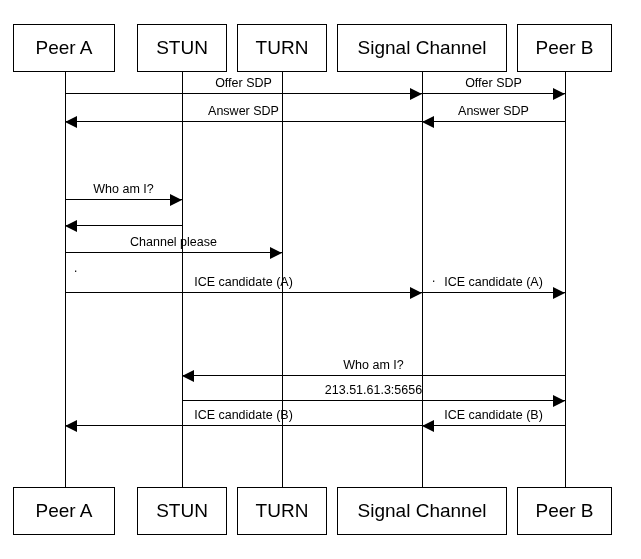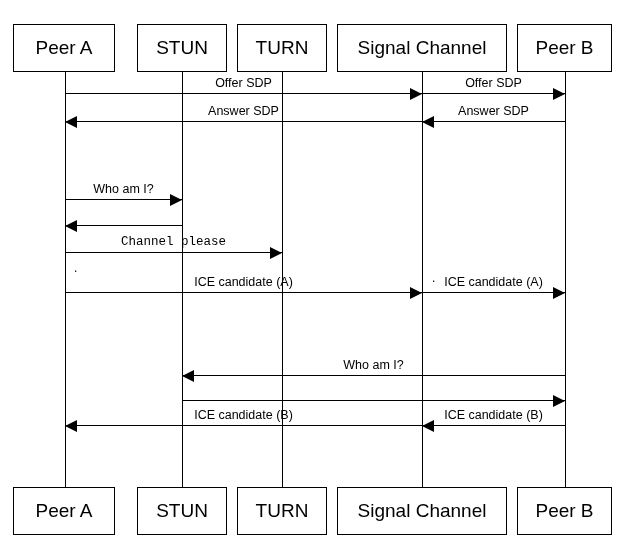--- a/index.html
+++ b/index.html
@@ -132,32 +132,33 @@
     <div class="msg-line" style="left: 65px; width: 357px; top: 121px;"></div>
     <div class="arrow-head arrow-left" style="top: 115.5px; left: 65px;"></div>
     <div class="msg-label" style="left: 65px; width: 357px; top: 104px;">Answer SDP</div>
     <div class="msg-line" style="left: 65px; width: 117px; top: 199px;"></div>
     <div class="arrow-head arrow-right" style="top: 193.5px; left: 170px;"></div>
     <div class="msg-label" style="left: 65px; width: 117px; top: 182px;">Who am I?</div>
     <div class="msg-line" style="left: 65px; width: 117px; top: 225px;"></div>
     <div class="arrow-head arrow-left" style="top: 219.5px; left: 65px;"></div>
     <div class="msg-line" style="left: 65px; width: 217px; top: 252px;"></div>
     <div class="arrow-head arrow-right" style="top: 246.5px; left: 270px;"></div>
-    <div class="msg-label" style="left: 65px; width: 217px; top: 235px; font-family: Liberation Mono, monospace;">Channel please</div>
+    <div class="msg-label" style="left: 65px; width: 217px; top: 235px;">Channel please</div>
     <div class="msg-line" style="left: 65px; width: 357px; top: 292px;"></div>
     <div class="arrow-head arrow-right" style="top: 286.5px; left: 410px;"></div>
     <div class="msg-label" style="left: 65px; width: 357px; top: 275px;">ICE candidate (A)</div>
     <div class="msg-line" style="left: 422px; width: 143px; top: 292px;"></div>
     <div class="arrow-head arrow-right" style="top: 286.5px; left: 553px;"></div>
     <div class="msg-label" style="left: 422px; width: 143px; top: 275px;">ICE candidate (A)</div>
     <div class="msg-line" style="left: 182px; width: 383px; top: 375px;"></div>
     <div class="arrow-head arrow-left" style="top: 369.5px; left: 182px;"></div>
     <div class="msg-label" style="left: 182px; width: 383px; top: 358px;">Who am I?</div>
     <div class="msg-line" style="left: 182px; width: 383px; top: 400px;"></div>
     <div class="arrow-head arrow-right" style="top: 394.5px; left: 553px;"></div>
+    <div class="msg-label" style="left: 182px; width: 383px; top: 383px;">213.51.61.3:5656</div>
     <div class="msg-line" style="left: 422px; width: 143px; top: 425px;"></div>
     <div class="arrow-head arrow-left" style="top: 419.5px; left: 422px;"></div>
     <div class="msg-label" style="left: 422px; width: 143px; top: 408px;">ICE candidate (B)</div>
     <div class="msg-line" style="left: 65px; width: 357px; top: 425px;"></div>
     <div class="arrow-head arrow-left" style="top: 419.5px; left: 65px;"></div>
     <div class="msg-label" style="left: 65px; width: 357px; top: 408px;">ICE candidate (B)</div>
     <div class="stray-dot" style="left: 74px; top: 262px;">.</div>
     <div class="stray-dot" style="left: 432px; top: 272px;">.</div>
   </div>
 

